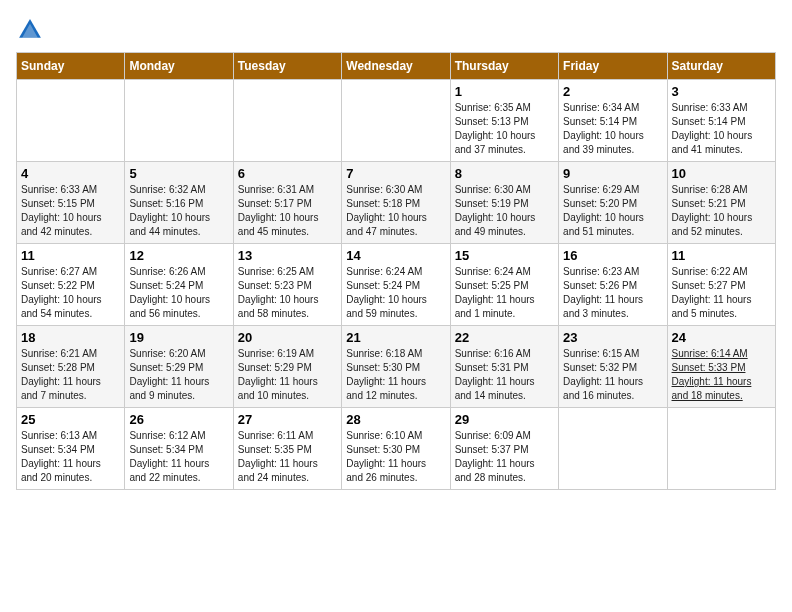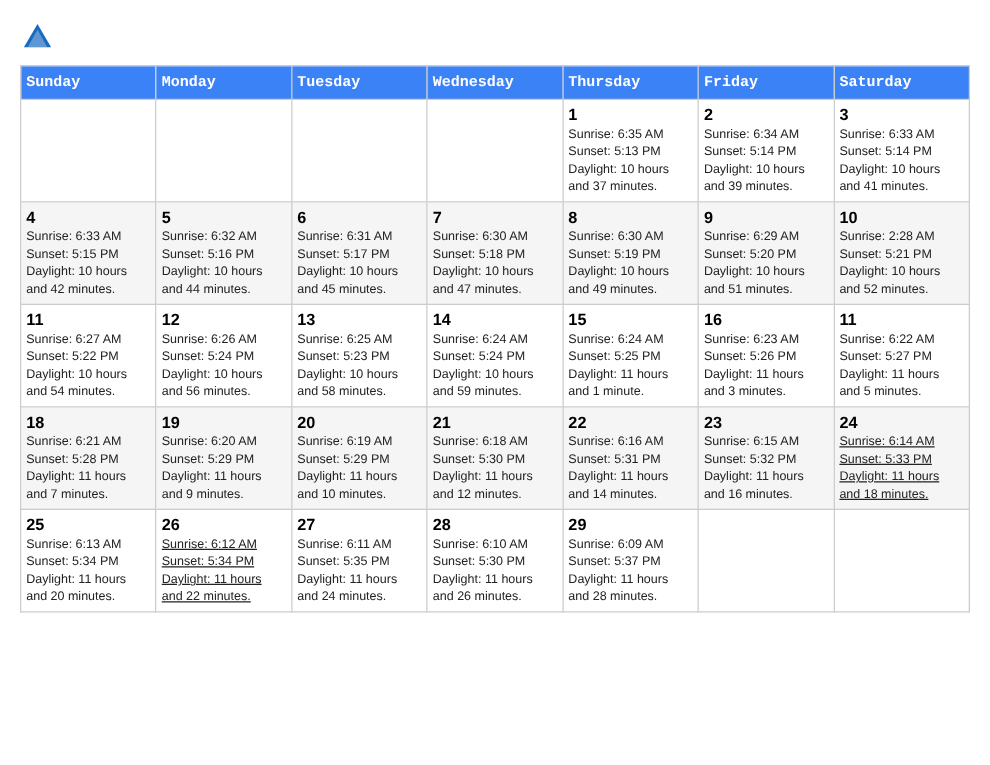--- a/index.html
+++ b/index.html
@@ -43,23 +43,22 @@
     .location-title {
       font-size: 16px;
       color: #444;
     }
     table {
       width: 100%;
       border-collapse: collapse;
       font-size: 11px;
     }
     thead tr {
-      background-color: #3b82f6;
+      background-color: #a16207;
       color: #fff;
-      font-family: Liberation Mono, monospace;
     }
     thead th {
       padding: 6px 4px;
       text-align: left;
       font-size: 12px;
       font-weight: bold;
       border: 1px solid #ccc;
     }
     tbody tr {
       vertical-align: top;
@@ -189,21 +188,21 @@
         </td>
         <td>
           <span class="day-number">9</span>
           <div class="day-info" style="white-space: pre-line;">Sunrise: 6:29 AM
 Sunset: 5:20 PM
 Daylight: 10 hours
 and 51 minutes.</div>
         </td>
         <td>
           <span class="day-number">10</span>
-          <div class="day-info" style="white-space: pre-line;">Sunrise: 2:28 AM
+          <div class="day-info" style="white-space: pre-line;">Sunrise: 6:28 AM
 Sunset: 5:21 PM
 Daylight: 10 hours
 and 52 minutes.</div>
         </td>
       </tr>
       <tr>
         <td>
           <span class="day-number">11</span>
           <div class="day-info" style="white-space: pre-line;">Sunrise: 6:27 AM
 Sunset: 5:22 PM
@@ -307,21 +306,21 @@
       <tr>
         <td>
           <span class="day-number">25</span>
           <div class="day-info" style="white-space: pre-line;">Sunrise: 6:13 AM
 Sunset: 5:34 PM
 Daylight: 11 hours
 and 20 minutes.</div>
         </td>
         <td>
           <span class="day-number">26</span>
-          <div class="day-info" style="white-space: pre-line; text-decoration: underline;">Sunrise: 6:12 AM
+          <div class="day-info" style="white-space: pre-line;">Sunrise: 6:12 AM
 Sunset: 5:34 PM
 Daylight: 11 hours
 and 22 minutes.</div>
         </td>
         <td>
           <span class="day-number">27</span>
           <div class="day-info" style="white-space: pre-line;">Sunrise: 6:11 AM
 Sunset: 5:35 PM
 Daylight: 11 hours
 and 24 minutes.</div>

